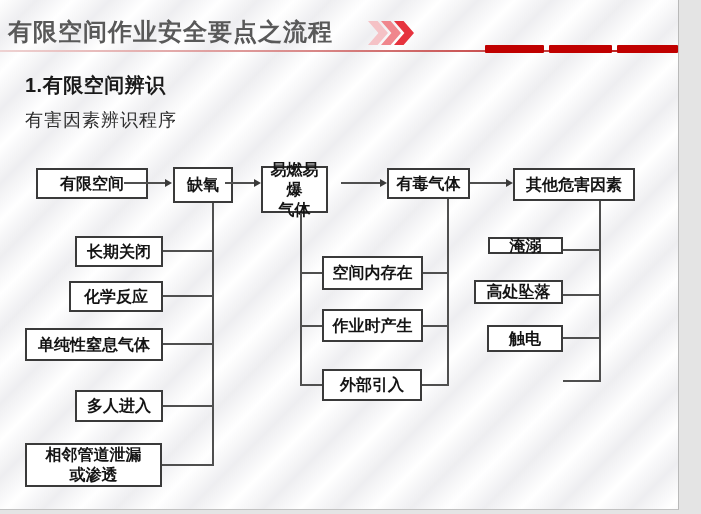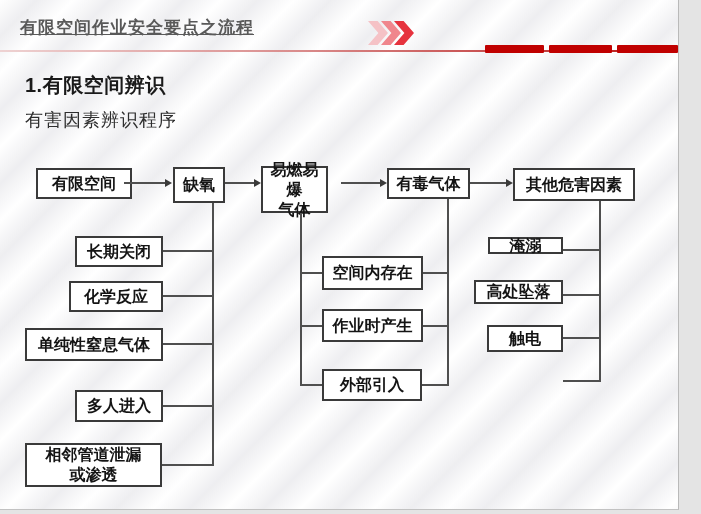--- a/index.html
+++ b/index.html
@@ -14,24 +14,23 @@
     background:
       repeating-linear-gradient(135deg,
         rgba(240,240,242,0) 0px,
         rgba(236,236,239,.9) 26px,
         rgba(240,240,242,0) 52px),
       #ffffff;
     border-right:1px solid #b9b9b9;
     border-bottom:1px solid #c2c2c2;
   }
   .title{
-    position:absolute;left:20px;top:16px;margin:0;
-    font-size:17px;font-weight:700;color:#595959;letter-spacing:1px;
+    position:absolute;left:8px;top:16px;margin:0;
+    font-size:24px;font-weight:700;color:#595959;letter-spacing:1px;
     white-space:nowrap;
-    text-decoration:underline;
   }
   .chevrons{position:absolute;left:368px;top:21px;height:24px;display:flex;}
   .chv{
     display:inline-block;width:20px;height:24px;margin-right:-7px;
     clip-path:polygon(0% 0%,48% 0%,100% 50%,48% 100%,0% 100%,52% 50%);
   }
   .c1{background:#f5c2c6;}
   .c2{background:#f0868d;}
   .c3{background:#e6333e;}
   .rule{
@@ -82,22 +81,22 @@
   <div class="rule"></div>
   <div class="dash d1"></div>
   <div class="dash d2"></div>
   <div class="dash d3"></div>
 
   <div class="heading">1.有限空间辨识</div>
   <div class="subheading">有害因素辨识程序</div>
 
   <div class="chart">
 
-    <div class="bx" style="left:36px;top:168px;width:96px;height:31px">有限空间</div>
-    <div class="bx" style="left:173px;top:167px;width:52px;height:36px">缺氧</div>
+    <div class="bx" style="left:36px;top:168px;width:112px;height:31px">有限空间</div>
+    <div class="bx" style="left:173px;top:167px;width:60px;height:36px">缺氧</div>
     <div class="bx" style="left:261px;top:166px;width:67px;height:47px">易燃易爆
 气体</div>
     <div class="bx" style="left:387px;top:168px;width:83px;height:31px">有毒气体</div>
     <div class="bx" style="left:513px;top:168px;width:122px;height:33px">其他危害因素</div>
 
     <div class="hl" style="left:124px;top:182px;width:41px"></div>
     <div class="ah" style="left:165px;top:179px"></div>
     <div class="hl" style="left:225px;top:182px;width:29px"></div>
     <div class="ah" style="left:254px;top:179px"></div>
     <div class="hl" style="left:341px;top:182px;width:39px"></div>

